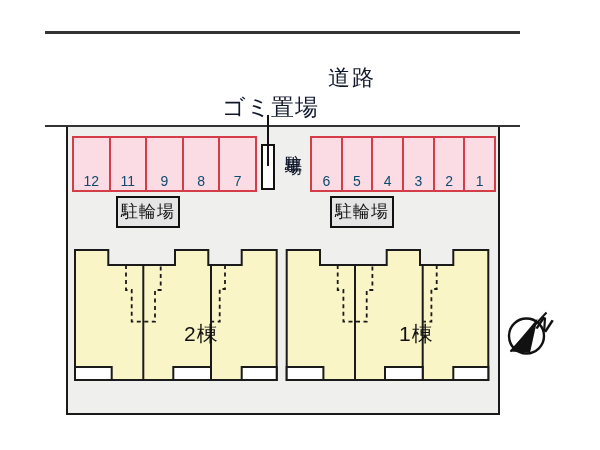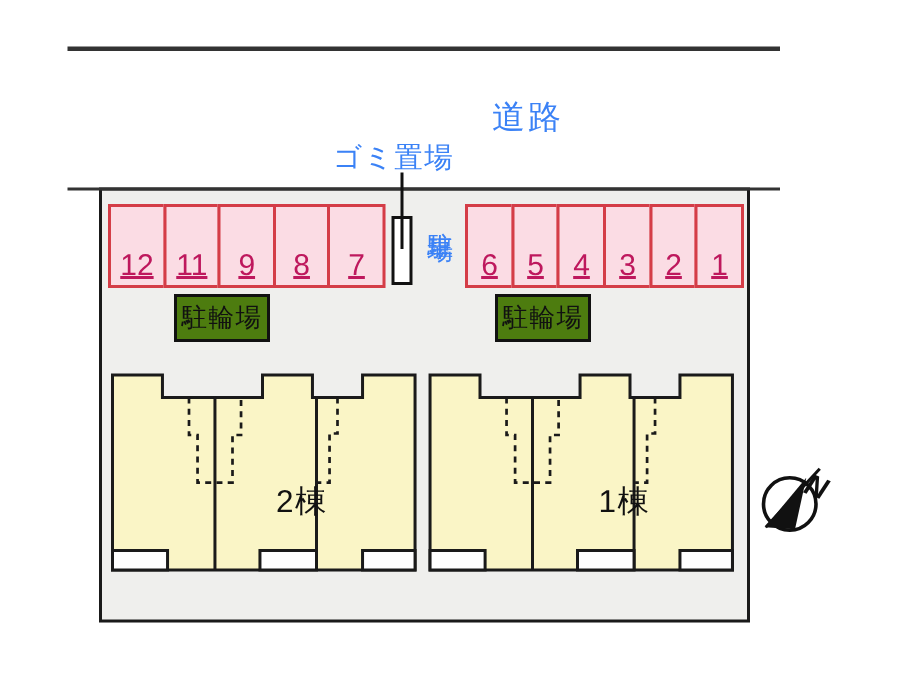--- a/index.html
+++ b/index.html
@@ -2,36 +2,36 @@
 <html><head>
 <meta charset="utf-8">
 <style>
   html,body{margin:0;padding:0;background:#fff;}
   #canvas{position:relative;width:600px;height:450px;background:#ffffff;overflow:hidden;
           font-family:"Liberation Sans","DejaVu Sans",sans-serif;color:#111;}
   .abs{position:absolute;line-height:1;}
   .road-line{position:absolute;background:#333;}
   .site{position:absolute;left:66px;top:125px;width:434px;height:290px;
         background:#efefed;border:2px solid #1a1a1a;box-sizing:border-box;}
-  .label{position:absolute;color:#3b82f6;white-space:nowrap;}
+  .label{position:absolute;color:#0f172a;white-space:nowrap;}
   .road-label{font-size:22px;letter-spacing:2px;}
-  .garbage-label{font-size:19px;letter-spacing:1px;}
+  .garbage-label{font-size:23px;letter-spacing:1px;}
   .pointer-line{position:absolute;left:267px;top:115px;width:2px;height:51px;background:#111;z-index:12;}
   .garbage-box{position:absolute;left:261px;top:144px;width:14px;height:46px;background:#fff;
                border:2px solid #111;box-sizing:border-box;z-index:11;}
   .parking-vertical{position:absolute;left:282px;top:141px;font-size:17px;
                     writing-mode:vertical-rl;text-orientation:upright;letter-spacing:2px;z-index:11;}
   .p-row{position:absolute;top:136px;height:56px;display:flex;z-index:10;}
   .p-row.left{left:72px;width:185px;}
   .p-row.right{left:310px;width:186px;}
   .p-cell{flex:1 1 0;background:#fbdce4;border:2px solid #d43d47;margin-left:-2px;
           display:flex;align-items:flex-end;justify-content:center;
-          font-size:20px;color:#be185d;padding-bottom:1px;box-sizing:border-box;text-decoration:underline;}
+          font-size:14px;color:#0c4a6e;padding-bottom:1px;box-sizing:border-box;}
   .p-cell:first-child{margin-left:0;}
-  .bike-label{position:absolute;top:196px;background:#4d7c0f;border:2px solid #111;
+  .bike-label{position:absolute;top:196px;background:#e5e5e5;border:2px solid #111;
               font-size:17px;padding:2px 3px 3px 3px;letter-spacing:1px;z-index:11;}
   .bike-label.left{left:116px;}
   .bike-label.right{left:330px;}
   .bldg-label{position:absolute;top:320px;font-size:21px;z-index:11;letter-spacing:1px;}
   .bldg-label.b2{left:184px;}
   .bldg-label.b1{left:371px;margin-left:28px;}
   svg.overlay{position:absolute;left:0;top:0;width:600px;height:450px;z-index:6;pointer-events:none;}
 </style>
 </head>
 <body>

